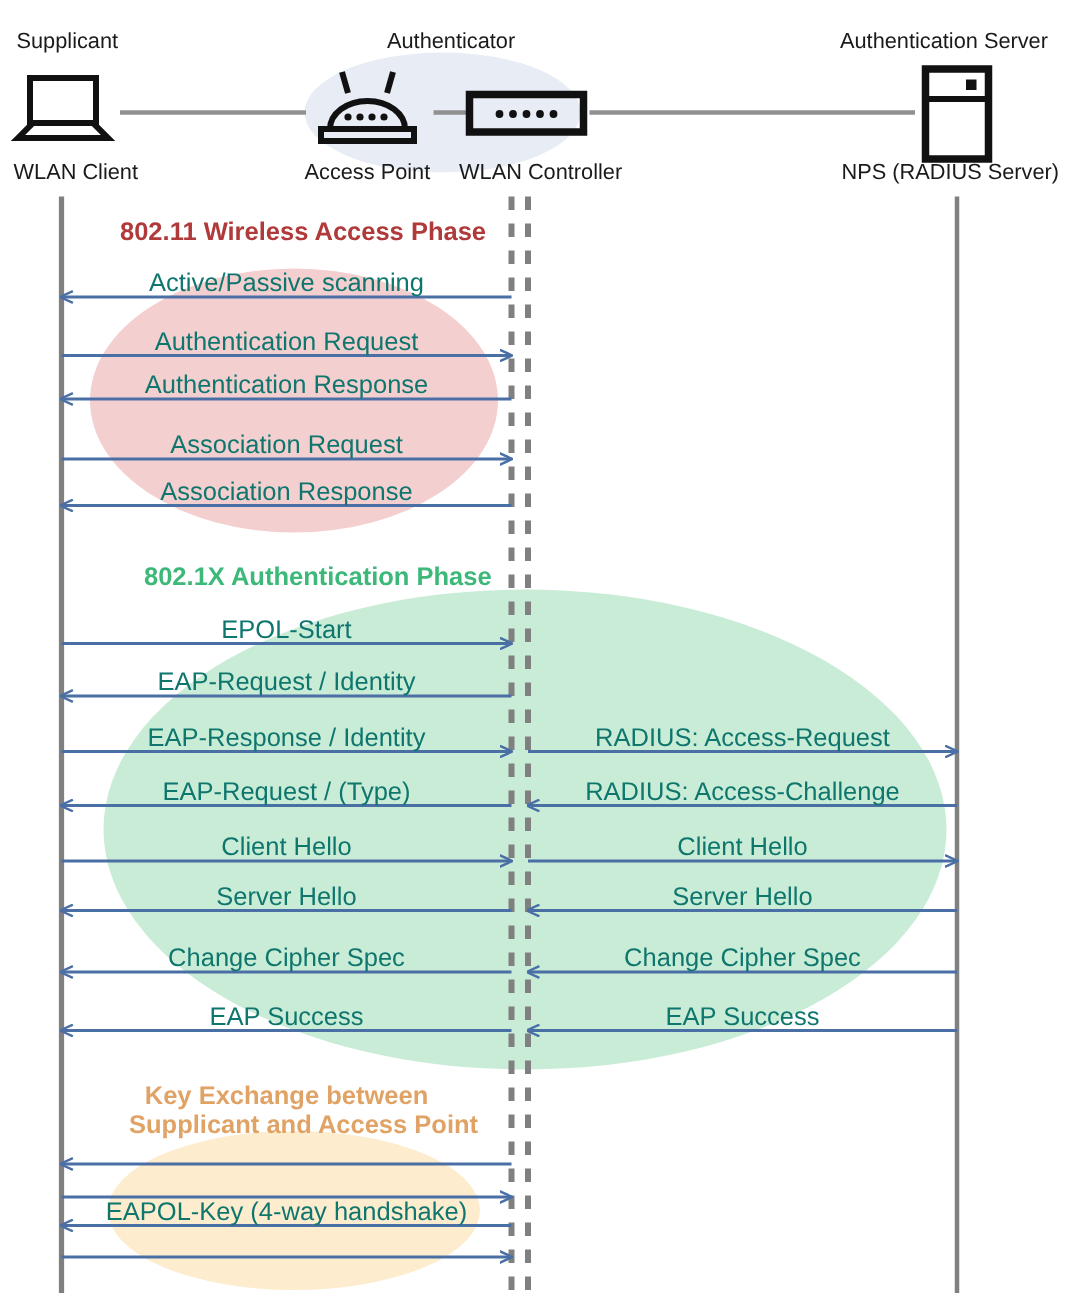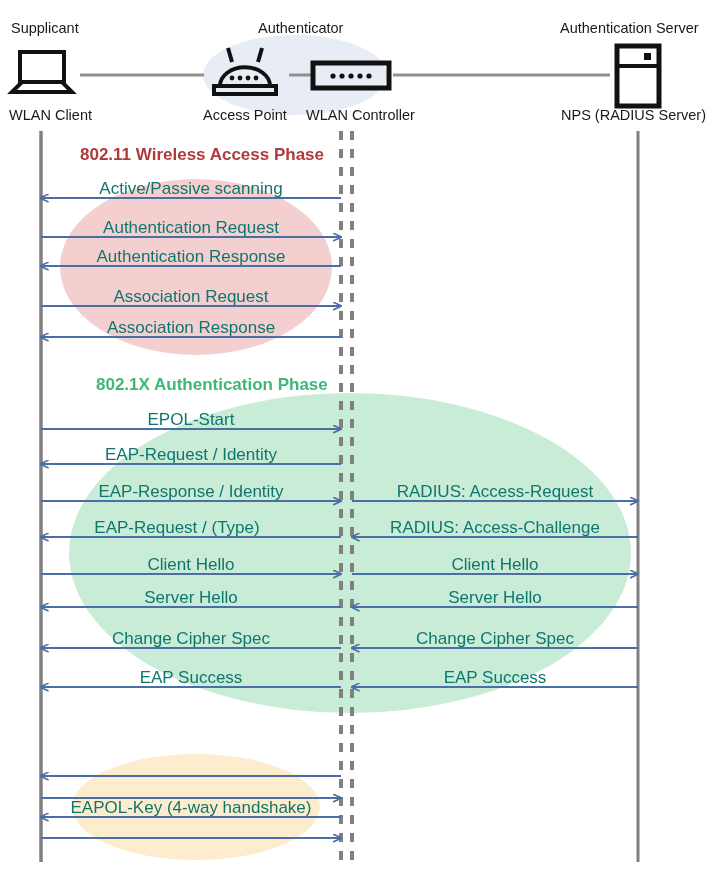--- a/index.html
+++ b/index.html
@@ -123,32 +123,36 @@
   </svg>
 
   <div class="txt phase-label phase-red" style="left:80px;top:145px;width:232px;">
     <span>802.11 Wireless Access Phase</span>
   </div>
 
   <div class="txt phase-label phase-green" style="left:96px;top:375px;width:216px;">
     <span>802.1X Authentication Phase</span>
   </div>
 
+  <div class="txt phase-label phase-orange" style="left:86px;top:721px;width:210px;">
+    <span>Key Exchange between</span><br>
+    <span>Supplicant and Access Point</span>
+  </div>
 
   <div id="msg-labels">
       <div class="txt msg" style="left: 41px; width: 300px; top: 179px;">Active/Passive scanning</div>
       <div class="txt msg" style="left: 41px; width: 300px; top: 218px;">Authentication Request</div>
       <div class="txt msg" style="left: 41px; width: 300px; top: 247px;">Authentication Response</div>
       <div class="txt msg" style="left: 41px; width: 300px; top: 287px;">Association Request</div>
       <div class="txt msg" style="left: 41px; width: 300px; top: 318px;">Association Response</div>
       <div class="txt msg" style="left: 41px; width: 300px; top: 410px;">EPOL-Start</div>
       <div class="txt msg" style="left: 41px; width: 300px; top: 445px; text-align: center;">EAP-Request / Identity</div>
       <div class="txt msg" style="left: 41px; width: 300px; top: 482px;">EAP-Response / Identity</div>
       <div class="txt msg" style="left: 352px; width: 286px; top: 482px;">RADIUS: Access-Request</div>
-      <div class="txt msg" style="left: 27px; width: 300px; top: 518px;">EAP-Request / (Type)</div>
+      <div class="txt msg" style="left: 41px; width: 300px; top: 518px;">EAP-Request / (Type)</div>
       <div class="txt msg" style="left: 352px; width: 286px; top: 518px;">RADIUS: Access-Challenge</div>
       <div class="txt msg" style="left: 41px; width: 300px; top: 555px;">Client Hello</div>
       <div class="txt msg" style="left: 352px; width: 286px; top: 555px;">Client Hello</div>
       <div class="txt msg" style="left: 41px; width: 300px; top: 588px;">Server Hello</div>
       <div class="txt msg" style="left: 352px; width: 286px; top: 588px;">Server Hello</div>
       <div class="txt msg" style="left: 41px; width: 300px; top: 629px;">Change Cipher Spec</div>
       <div class="txt msg" style="left: 352px; width: 286px; top: 629px;">Change Cipher Spec</div>
       <div class="txt msg" style="left: 41px; width: 300px; top: 668px;">EAP Success</div>
       <div class="txt msg" style="left: 352px; width: 286px; top: 668px;">EAP Success</div>
       <div class="txt msg" style="left: 41px; width: 300px; top: 798px; text-align: center;">EAPOL-Key (4-way handshake)</div>

